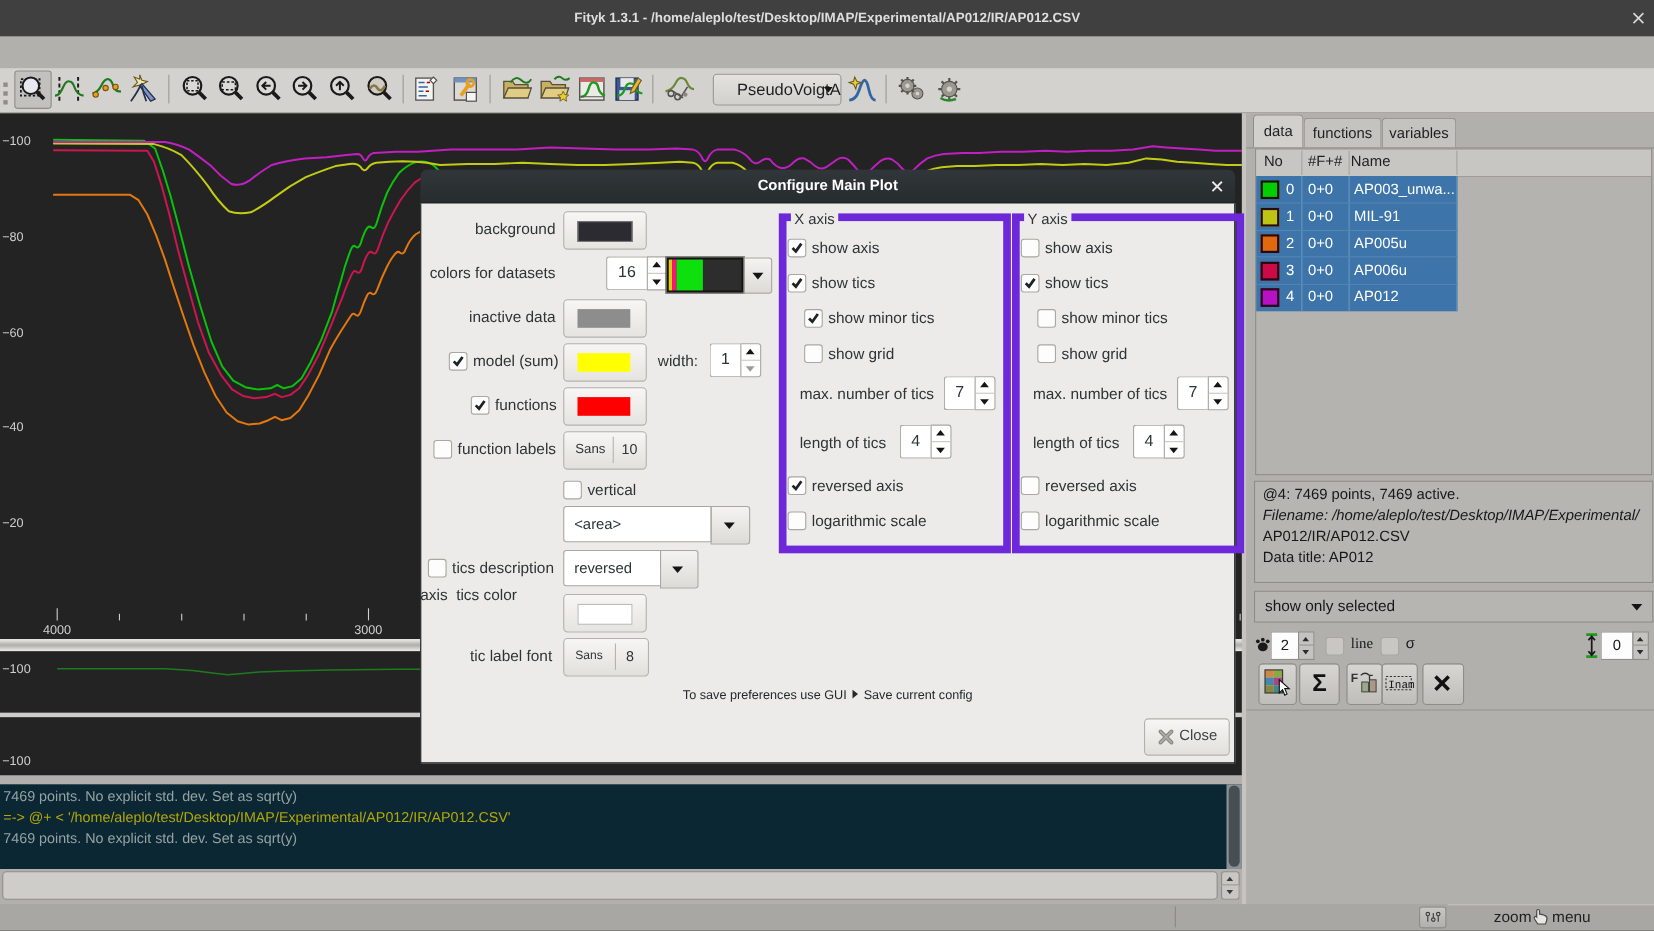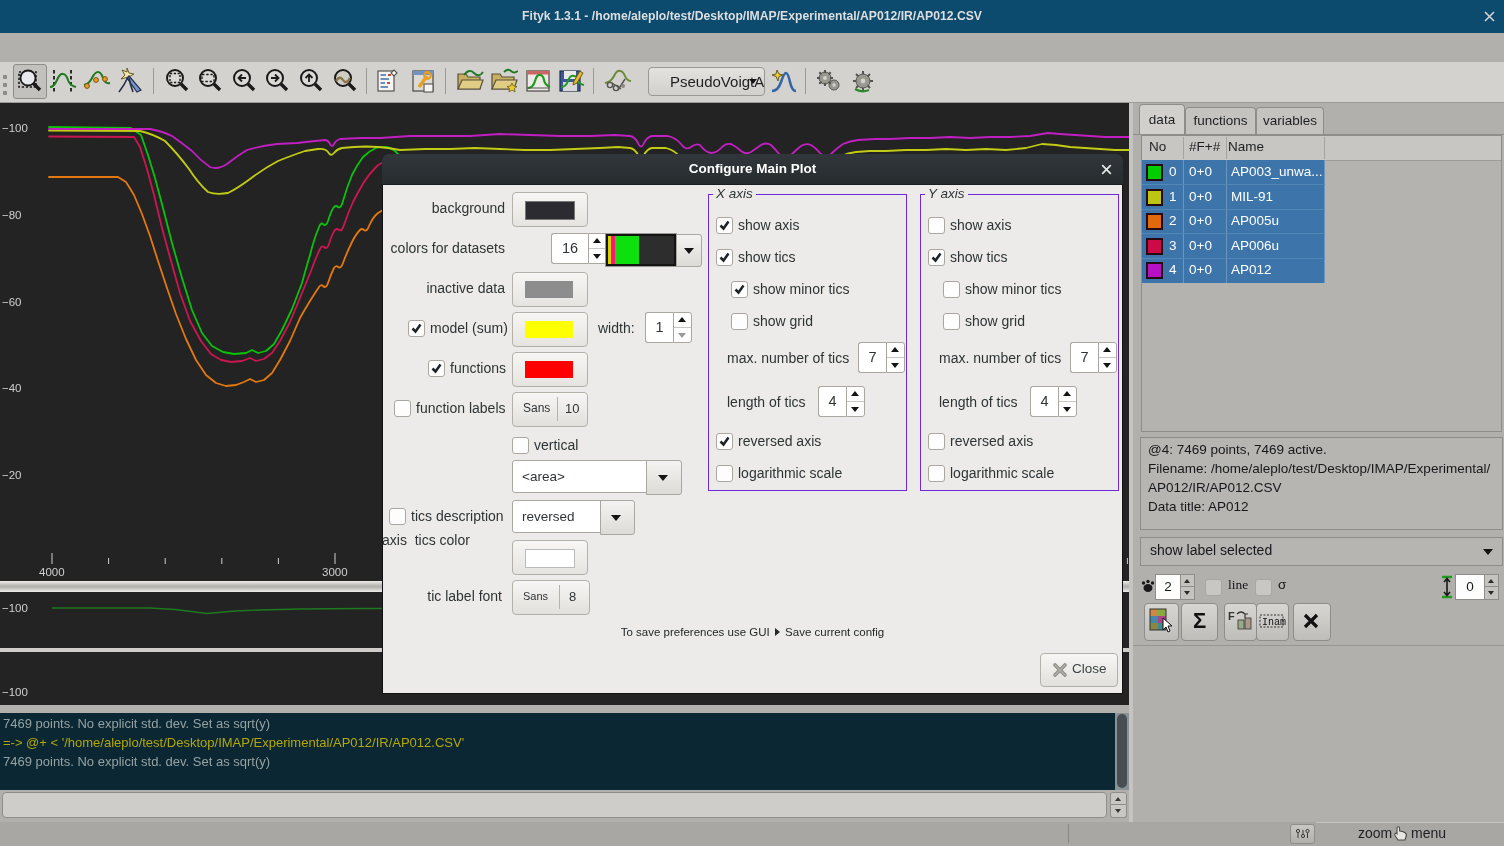--- a/index.html
+++ b/index.html
@@ -19,30 +19,30 @@
   text-align:center;font-size:14.5px;color:#2e3436;line-height:29px;}
 .spin .arr{width:17px;border:1px solid #a9a79f;border-radius:0 3px 3px 0;background:#fff;position:relative;}
 .spin .arr div{position:absolute;left:0;width:100%;text-align:center;font-size:10px;color:#141414;line-height:14px;}
 .spin .arr .u{top:0;border-bottom:1px solid #c9c7c2;height:14px;}
 .spin .arr .d{bottom:0;height:14px;}
 .gbtn{position:absolute;border:1px solid #b3b1aa;border-radius:4px;background:linear-gradient(#f7f6f4,#e2e0dc);}
 .ddbtn{position:absolute;border:1px solid #a9a79f;border-radius:0 3px 3px 0;background:linear-gradient(#f4f3f1,#dddbd7);
   color:#141414;text-align:center;}
 .white-field{position:absolute;background:#fff;border:1px solid #a9a79f;border-radius:3px 0 0 3px;
   font-size:13.5px;color:#2e3436;}
-.frame{position:absolute;border:1px solid #6d28d9;font-style:italic;}
+.frame{position:absolute;border:7px solid #6d28d9;}
 .frame .cap{position:absolute;left:4px;top:-9px;background:#ecebe9;padding:0 3px;font-size:13.5px;color:#2e3436;}
 .tu{position:absolute;width:0;height:0;border-left:4px solid transparent;border-right:4px solid transparent;border-bottom:5.5px solid #141414;}
 .td{position:absolute;width:0;height:0;border-left:4px solid transparent;border-right:4px solid transparent;border-top:5.5px solid #141414;}
 .mi{display:inline-block;color:#1d1f21;font-size:14px;}
 </style></head>
 <body>
 <div id="root">
 
-  <div class="abs" id="titlebar" style="left:0;top:0;width:1504px;height:33px;background:#0c4a6e;">
+  <div class="abs" id="titlebar" style="left:0;top:0;width:1504px;height:33px;background:#404040;">
     <div class="abs" style="left:0;top:0;width:100%;height:33px;line-height:33px;text-align:center;color:#dedede;font-size:12.2px;font-weight:bold;">Fityk 1.3.1 - /home/aleplo/test/Desktop/IMAP/Experimental/AP012/IR/AP012.CSV</div>
     <svg class="abs" style="left:1483px;top:10px;" width="13" height="13" viewBox="0 0 13 13">
         <path d="M2 2 L11 11 M11 2 L2 11" stroke="#d8d8d8" stroke-width="1.5"></path>
       </svg>
   </div>
 
 
   <div class="abs" id="toolbar" style="left:0;top:62px;width:1504px;height:41px;background:#d4d2cf;border-bottom:1px solid #9e9c98;box-sizing:border-box;">
     <svg class="abs" style="left:2px;top:11px;" width="8" height="26">
         <g fill="#8f8d89">
@@ -335,27 +335,27 @@
       <div class="abs" style="left:4px;top:126px;width:13px;height:13px;background:#b612c4;border:2px solid #260a12;"></div>
       <div class="abs" style="left:27px;top:28px;width:156px;color:#fff;font-size:13.5px;">0<span style="position:absolute;left:20px;">0+0</span><span style="position:absolute;left:62px;">AP003_unwa...</span></div>
       <div class="abs" style="left:27px;top:52.5px;width:156px;color:#fff;font-size:13.5px;">1<span style="position:absolute;left:20px;">0+0</span><span style="position:absolute;left:62px;">MIL-91</span></div>
       <div class="abs" style="left:27px;top:77px;width:156px;color:#fff;font-size:13.5px;">2<span style="position:absolute;left:20px;">0+0</span><span style="position:absolute;left:62px;">AP005u</span></div>
       <div class="abs" style="left:27px;top:101.5px;width:156px;color:#fff;font-size:13.5px;">3<span style="position:absolute;left:20px;">0+0</span><span style="position:absolute;left:62px;">AP006u</span></div>
       <div class="abs" style="left:27px;top:126px;width:156px;color:#fff;font-size:13.5px;">4<span style="position:absolute;left:20px;">0+0</span><span style="position:absolute;left:62px;">AP012</span></div>
     </div>
 
     <div class="abs" style="left:7px;top:334px;width:363px;height:93px;background:#b7b5b2;border:1px solid #8f8d89;box-sizing:border-box;font-size:13.5px;color:#16181a;">
       <div class="abs" style="left:7px;top:4px;">@4: 7469 points, 7469 active.</div>
-      <div class="abs" style="left:7px;top:23px;">Filename: /home/aleplo/test/Desktop/IMAP/Experimental/</div>
+      <div class="abs" style="left:7px;top:23px;font-style:italic;">Filename: /home/aleplo/test/Desktop/IMAP/Experimental/</div>
       <div class="abs" style="left:7px;top:42px;">AP012/IR/AP012.CSV</div>
       <div class="abs" style="left:7px;top:61px;">Data title: AP012</div>
     </div>
 
     <div class="abs" style="left:7px;top:434px;width:363px;height:29px;background:#b7b5b2;border:1px solid #8f8d89;box-sizing:border-box;">
-      <div class="abs" style="left:9px;top:4px;font-size:14px;color:#16181a;">show label selected</div>
+      <div class="abs" style="left:9px;top:4px;font-size:14px;color:#16181a;">show only selected</div>
       <i class="td abs" style="right:9px;top:11px;border-left-width:5.5px;border-right-width:5.5px;border-top-width:6.5px;"></i>
     </div>
 
     <svg class="abs" style="left:8px;top:473px;" width="14" height="18" viewBox="0 0 14 18">
         <g fill="#1a1a1a">
           <ellipse cx="7" cy="12" rx="4.5" ry="4"></ellipse>
           <circle cx="2.5" cy="7" r="1.7"></circle>
           <circle cx="7" cy="5.5" r="1.7"></circle>
           <circle cx="11.5" cy="7" r="1.7"></circle>
         </g>

